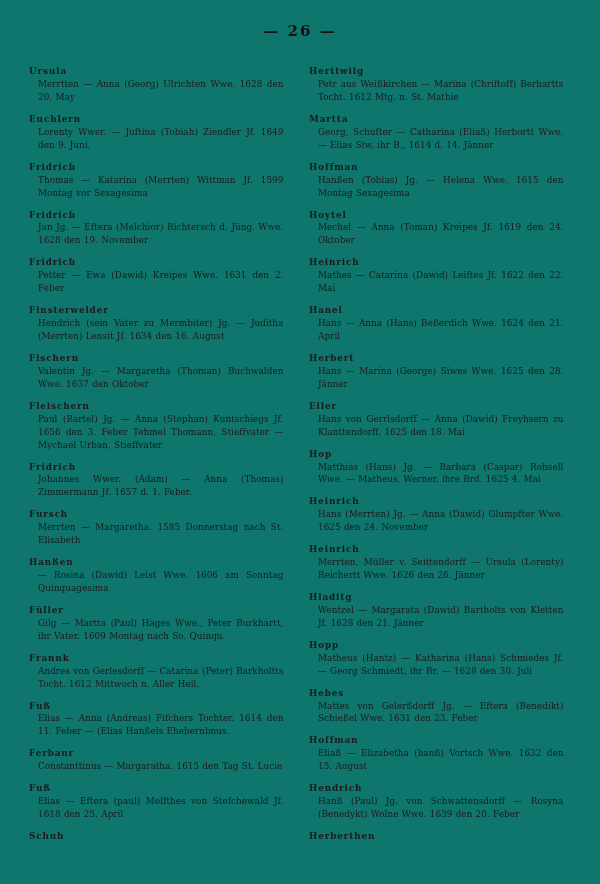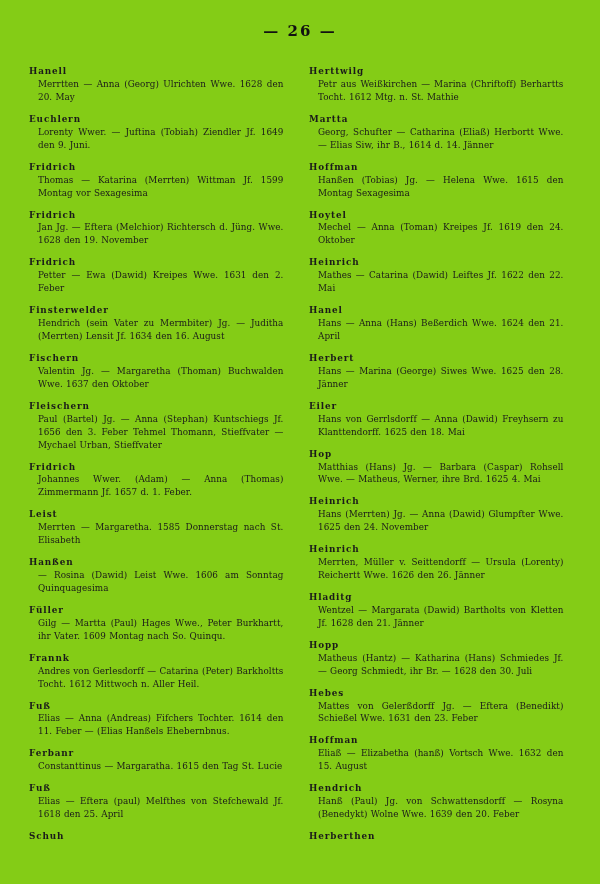--- a/index.html
+++ b/index.html
@@ -11,21 +11,21 @@
     width: 600px;
     height: 884px;
     font-family: "DejaVu Serif", serif;
     color: #1a1a1a;
     overflow: hidden;
   }
   .page {
     position: relative;
     width: 600px;
     height: 884px;
-    background: #84cc16;
+    background: #0f766e;
     box-sizing: border-box;
     padding: 0;
   }
   .page-number {
     text-align: center;
     font-size: 15px;
     font-weight: bold;
     letter-spacing: 2px;
     padding-top: 22px;
     padding-bottom: 6px;
@@ -80,30 +80,30 @@
   }
 </style>
 </head>
 <body>
 
 <div class="page">
   <div class="page-number">— 26 —</div>
   <hr class="rule">
   <div class="columns">
     <div class="col" id="col0">
-        <p class="entry"><span class="lead hang fraktur">Hanell</span> <span class="body fraktur">Merrtten — Anna (Georg) Ulrichten Wwe. 1628 den 20. May</span></p>
+        <p class="entry"><span class="lead hang fraktur">Ursula</span> <span class="body fraktur">Merrtten — Anna (Georg) Ulrichten Wwe. 1628 den 20. May</span></p>
         <p class="entry"><span class="lead hang fraktur">Euchlern</span> <span class="body fraktur">Lorenty Wwer. — Juftina (Tobiah) Ziendler Jf. 1649 den 9. Juni.</span></p>
         <p class="entry"><span class="lead hang fraktur">Fridrich</span> <span class="body fraktur">Thomas — Katarina (Merrten) Wittman Jf. 1599 Montag vor Sexagesima</span></p>
         <p class="entry"><span class="lead hang fraktur">Fridrich</span> <span class="body fraktur">Jan Jg. — Eftera (Melchior) Richtersch d. Jüng. Wwe. 1628 den 19. November</span></p>
         <p class="entry"><span class="lead hang fraktur">Fridrich</span> <span class="body fraktur">Petter — Ewa (Dawid) Kreipes Wwe. 1631 den 2. Feber</span></p>
         <p class="entry"><span class="lead hang fraktur">Finsterwelder</span> <span class="body fraktur">Hendrich (sein Vater zu Mermbiter) Jg. — Juditha (Merrten) Lensit Jf. 1634 den 16. August</span></p>
         <p class="entry"><span class="lead hang fraktur">Fischern</span> <span class="body fraktur">Valentin Jg. — Margaretha (Thoman) Buchwalden Wwe. 1637 den Oktober</span></p>
         <p class="entry"><span class="lead hang fraktur">Fleischern</span> <span class="body fraktur">Paul (Bartel) Jg. — Anna (Stephan) Kuntschiegs Jf. 1656 den 3. Feber Tehmel Thomann, Stieffvater — Mychael Urban, Stieffvater</span></p>
         <p class="entry"><span class="lead hang fraktur">Fridrich</span> <span class="body fraktur">Johannes Wwer. (Adam) — Anna (Thomas) Zimmermann Jf. 1657 d. 1. Feber.</span></p>
-        <p class="entry"><span class="lead hang fraktur">Leist</span> <span class="body fraktur">Merrten — Margaretha. 1585 Donnerstag nach St. Elisabeth</span></p>
+        <p class="entry"><span class="lead hang fraktur">Fursch</span> <span class="body fraktur">Merrten — Margaretha. 1585 Donnerstag nach St. Elisabeth</span></p>
         <p class="entry"><span class="lead hang fraktur">Hanßen</span> <span class="body fraktur">— Rosina (Dawid) Leist Wwe. 1606 am Sonntag Quinquagesima</span></p>
         <p class="entry"><span class="lead hang fraktur">Füller</span> <span class="body fraktur">Gilg — Martta (Paul) Hages Wwe., Peter Burkhartt, ihr Vater. 1609 Montag nach So. Quinqu.</span></p>
         <p class="entry"><span class="lead hang fraktur">Frannk</span> <span class="body fraktur">Andres von Gerlesdorff — Catarina (Peter) Barkholtts Tocht. 1612 Mittwoch n. Aller Heil.</span></p>
         <p class="entry"><span class="lead hang fraktur">Fuß</span> <span class="body fraktur">Elias — Anna (Andreas) Fifchers Tochter. 1614 den 11. Feber — (Elias Hanßels Ehebernbnus.</span></p>
         <p class="entry"><span class="lead hang fraktur">Ferbanr</span> <span class="body fraktur">Constanttinus — Margaratha. 1615 den Tag St. Lucie</span></p>
         <p class="entry"><span class="lead hang fraktur">Fuß</span> <span class="body fraktur">Elias — Eftera (paul) Melfthes von Stefchewald Jf. 1618 den 25. April</span></p>
         <p class="entry"><span class="lead hang fraktur">Schuh</span> </p>
       </div>
     <div class="col" id="col1">
         <p class="entry"><span class="lead hang fraktur">Herttwilg</span> <span class="body fraktur">Petr aus Weißkirchen — Marina (Chriftoff) Berhartts Tocht. 1612 Mtg. n. St. Mathie</span></p>

